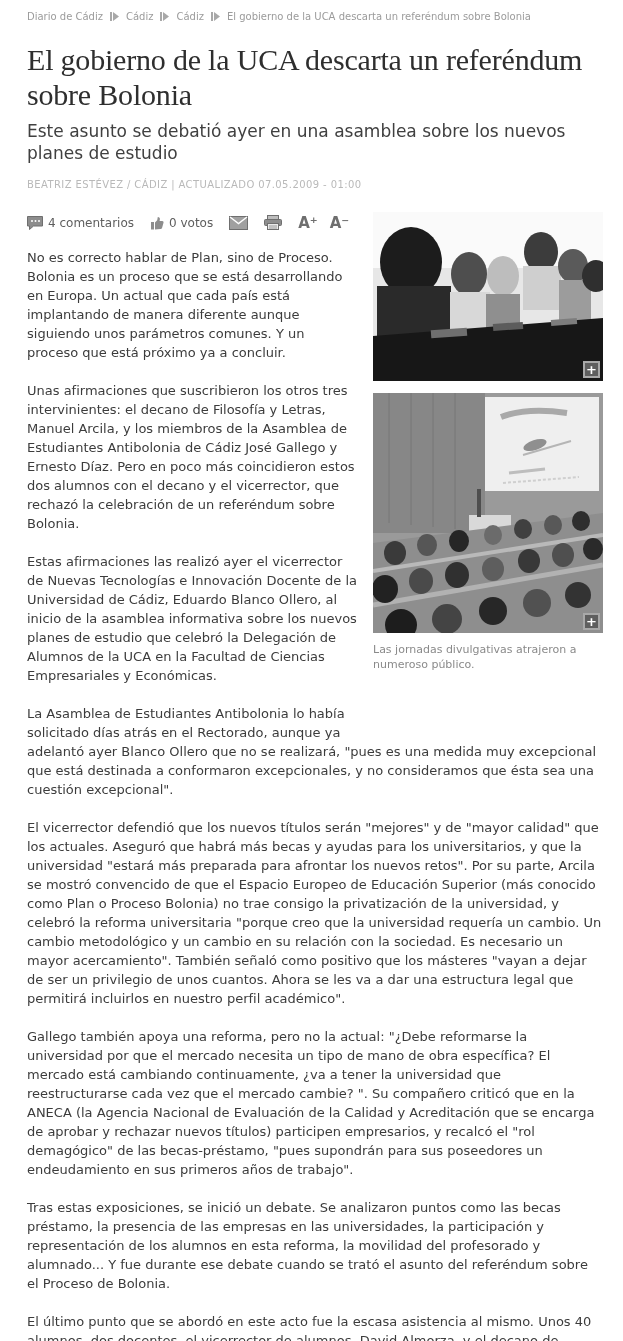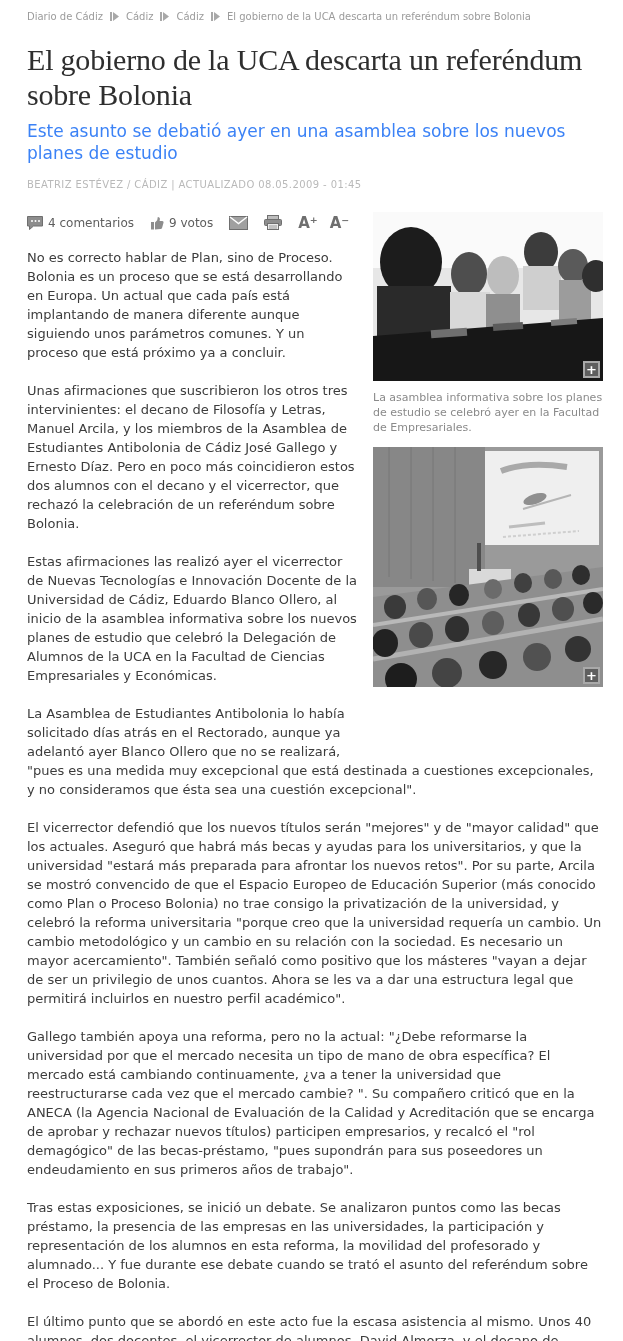--- a/index.html
+++ b/index.html
@@ -20,21 +20,21 @@
   .crumb-sep { display:inline-block; line-height:0; }
 
   
   h1.title {
     font-family:"Liberation Serif","DejaVu Serif",serif;
     font-weight:normal; font-size:30px; line-height:1.17;
     color:#2e2e2e; margin-top:20px; letter-spacing:-0.2px;
   }
   h2.subtitle {
     font-weight:normal; font-size:17px; line-height:1.28;
-    color:#3b82f6; margin-top:9px;
+    color:#404040; margin-top:9px;
   }
   .byline {
     margin-top:14px; font-size:10px; color:#b9b9b9; letter-spacing:0.4px;
   }
 
   
   .toolbar {
     margin-top:24px; display:flex; 
     font-size:12px; color:#5e5e5e;
   }
@@ -90,42 +90,42 @@
       <svg width="9" height="9" viewBox="0 0 9 9">
           <path d="M0 0h2v9H0z" fill="#a8a8a8"></path>
           <path d="M3 0l6 4.5L3 9z" fill="#a8a8a8"></path>
         </svg>
     </span>
     <span>El gobierno de la UCA descarta un referéndum sobre Bolonia</span>
   </nav>
 
   <h1 class="title">El gobierno de la UCA descarta un referéndum sobre Bolonia</h1>
   <h2 class="subtitle">Este asunto se debatió ayer en una asamblea sobre los nuevos planes de estudio</h2>
-  <div class="byline">BEATRIZ ESTÉVEZ / CÁDIZ | ACTUALIZADO 08.05.2009 - 01:45</div>
+  <div class="byline">BEATRIZ ESTÉVEZ / CÁDIZ | ACTUALIZADO 07.05.2009 - 01:00</div>
 
   <div class="toolbar">
     <span class="tool">
       <span>
         <svg width="16" height="14" viewBox="0 0 16 14">
             <path d="M0.5 0.5h15v9.5H6.5l-4 3.5v-3.5H0.5z" fill="#8d8d8d" stroke="#6f6f6f"></path>
             <circle cx="5" cy="5" r="1" fill="#fff"></circle>
             <circle cx="8.5" cy="5" r="1" fill="#fff"></circle>
             <circle cx="12" cy="5" r="1" fill="#fff"></circle>
           </svg>
       </span>
       <span>4 comentarios</span>
     </span>
     <span class="tool">
       <span>
         <svg width="14" height="14" viewBox="0 0 14 14">
             <path d="M1 6h3v7.5H1z" fill="#8d8d8d"></path>
             <path d="M5 13.5V6.5l2.2-2.2.6-3.3c1.6 0 2.2 1 2.1 2.2l-.3 1.8h2.6c1 0 1.6.9 1.3 1.8l-1.4 5c-.2.8-.9 1.2-1.7 1.2z" fill="#8d8d8d"></path>
           </svg>
       </span>
-      <span>9 votos</span>
+      <span>0 votos</span>
     </span>
     <span class="tool">
       <span>
         <svg width="19" height="14" viewBox="0 0 19 14">
             <rect x="0.5" y="0.5" width="18" height="13" fill="#a0a0a0" stroke="#6f6f6f"></rect>
             <path d="M1 1l8.5 6.5L18 1" stroke="#ffffff" fill="none" stroke-width="1.4"></path>
           </svg>
       </span>
     </span>
     <span class="tool">
@@ -161,21 +161,20 @@
           <rect x="77" y="80" width="40" height="46" fill="#d8d8d8"></rect>
           <ellipse cx="130" cy="64" rx="16" ry="20" fill="#bdbdbd"></ellipse>
           <rect x="113" y="82" width="34" height="44" fill="#8f8f8f"></rect>
           <path d="M0 124 L230 106 L230 169 L0 169 Z" fill="#171717"></path>
           <rect x="58" y="117" width="36" height="8" fill="#6f6f6f" transform="rotate(-4 76 121)"></rect>
           <rect x="120" y="111" width="30" height="7" fill="#5c5c5c" transform="rotate(-4 135 114)"></rect>
           <rect x="178" y="107" width="26" height="6" fill="#7d7d7d" transform="rotate(-4 191 110)"></rect>
         </svg>
         <span class="zoom-btn">+</span>
       </div>
-      <figcaption>La asamblea informativa sobre los planes de estudio se celebró ayer en la Facultad de Empresariales.</figcaption>
     </figure>
 
     <figure class="news-photo second">
       <div class="photo-frame tall">
         <svg viewBox="0 0 230 240" preserveAspectRatio="none">
           <rect width="230" height="240" fill="#9a9a9a"></rect>
           <rect x="0" y="0" width="112" height="140" fill="#878787"></rect>
           <line x1="16" y1="0" x2="16" y2="130" stroke="#767676"></line>
           <line x1="38" y1="0" x2="38" y2="132" stroke="#767676"></line>
           <line x1="60" y1="0" x2="60" y2="134" stroke="#767676"></line>
@@ -206,25 +205,26 @@
           <ellipse cx="190" cy="162" rx="11" ry="12" fill="#4f4f4f"></ellipse>
           <ellipse cx="220" cy="156" rx="10" ry="11" fill="#2a2a2a"></ellipse>
           <ellipse cx="28" cy="232" rx="16" ry="16" fill="#1d1d1d"></ellipse>
           <ellipse cx="74" cy="226" rx="15" ry="15" fill="#444444"></ellipse>
           <ellipse cx="120" cy="218" rx="14" ry="14" fill="#272727"></ellipse>
           <ellipse cx="164" cy="210" rx="14" ry="14" fill="#515151"></ellipse>
           <ellipse cx="205" cy="202" rx="13" ry="13" fill="#333333"></ellipse>
         </svg>
         <span class="zoom-btn">+</span>
       </div>
+      <figcaption>Las jornadas divulgativas atrajeron a numeroso público.</figcaption>
     </figure>
 
     <p>No es correcto hablar de Plan, sino de Proceso. Bolonia es un proceso que se está desarrollando en Europa. Un actual que cada país está implantando de manera diferente aunque siguiendo unos parámetros comunes. Y un proceso que está próximo ya a concluir.</p>
     <p>Unas afirmaciones que suscribieron los otros tres intervinientes: el decano de Filosofía y Letras, Manuel Arcila, y los miembros de la Asamblea de Estudiantes Antibolonia de Cádiz José Gallego y Ernesto Díaz. Pero en poco más coincidieron estos dos alumnos con el decano y el vicerrector, que rechazó la celebración de un referéndum sobre Bolonia.</p>
     <p>Estas afirmaciones las realizó ayer el vicerrector de Nuevas Tecnologías e Innovación Docente de la Universidad de Cádiz, Eduardo Blanco Ollero, al inicio de la asamblea informativa sobre los nuevos planes de estudio que celebró la Delegación de Alumnos de la UCA en la Facultad de Ciencias Empresariales y Económicas.</p>
-    <p>La Asamblea de Estudiantes Antibolonia lo había solicitado días atrás en el Rectorado, aunque ya adelantó ayer Blanco Ollero que no se realizará, "pues es una medida muy excepcional que está destinada a cuestiones excepcionales, y no consideramos que ésta sea una cuestión excepcional".</p>
+    <p>La Asamblea de Estudiantes Antibolonia lo había solicitado días atrás en el Rectorado, aunque ya adelantó ayer Blanco Ollero que no se realizará, "pues es una medida muy excepcional que está destinada a conformaron excepcionales, y no consideramos que ésta sea una cuestión excepcional".</p>
     <p>El vicerrector defendió que los nuevos títulos serán "mejores" y de "mayor calidad" que los actuales. Aseguró que habrá más becas y ayudas para los universitarios, y que la universidad "estará más preparada para afrontar los nuevos retos". Por su parte, Arcila se mostró convencido de que el Espacio Europeo de Educación Superior (más conocido como Plan o Proceso Bolonia) no trae consigo la privatización de la universidad, y celebró la reforma universitaria "porque creo que la universidad requería un cambio. Un cambio metodológico y un cambio en su relación con la sociedad. Es necesario un mayor acercamiento". También señaló como positivo que los másteres "vayan a dejar de ser un privilegio de unos cuantos. Ahora se les va a dar una estructura legal que permitirá incluirlos en nuestro perfil académico".</p>
     <p>Gallego también apoya una reforma, pero no la actual: "¿Debe reformarse la universidad por que el mercado necesita un tipo de mano de obra específica? El mercado está cambiando continuamente, ¿va a tener la universidad que reestructurarse cada vez que el mercado cambie? ". Su compañero criticó que en la ANECA (la Agencia Nacional de Evaluación de la Calidad y Acreditación que se encarga de aprobar y rechazar nuevos títulos) participen empresarios, y recalcó el "rol demagógico" de las becas-préstamo, "pues supondrán para sus poseedores un endeudamiento en sus primeros años de trabajo".</p>
     <p>Tras estas exposiciones, se inició un debate. Se analizaron puntos como las becas préstamo, la presencia de las empresas en las universidades, la participación y representación de los alumnos en esta reforma, la movilidad del profesorado y alumnado... Y fue durante ese debate cuando se trató el asunto del referéndum sobre el Proceso de Bolonia.</p>
     <p>El último punto que se abordó en este acto fue la escasa asistencia al mismo. Unos 40 alumnos, dos docentes, el vicerrector de alumnos, David Almorza, y el decano de Empresariales, Fernando Martín, conformaron el público.</p>
 
   </div>
 </div>
 
 </body></html>

